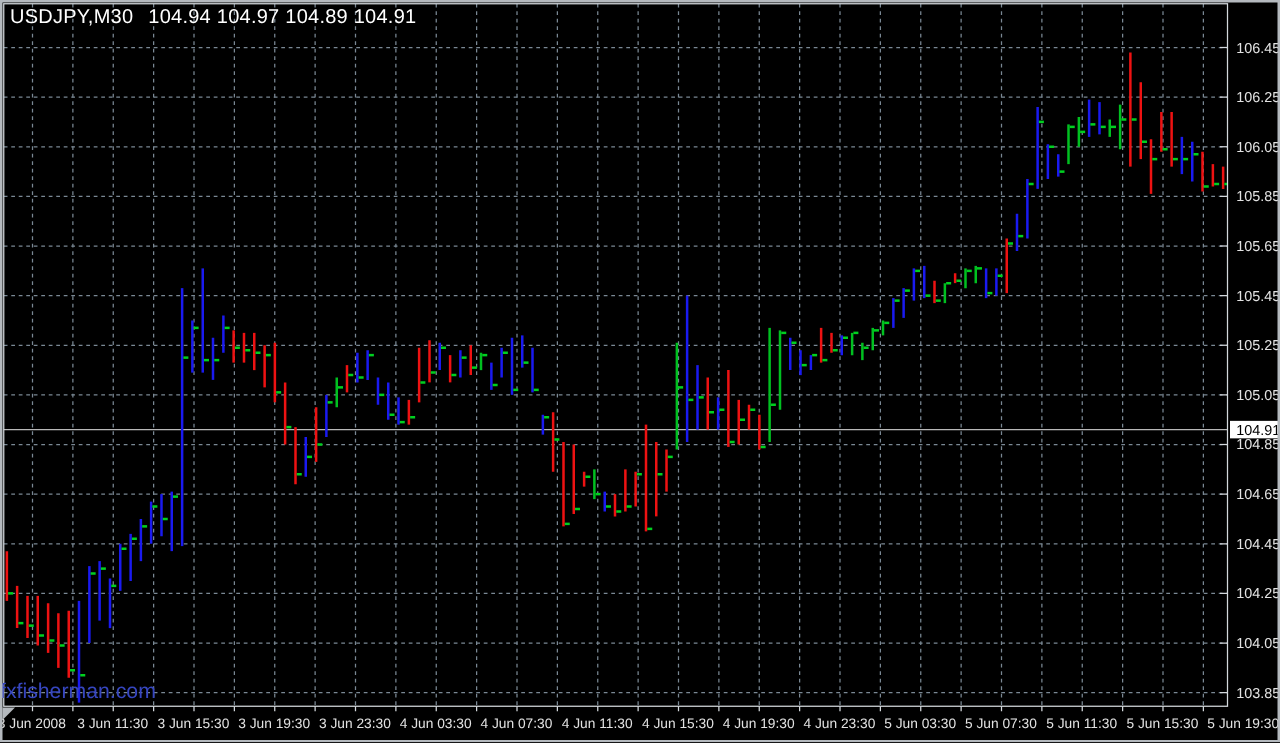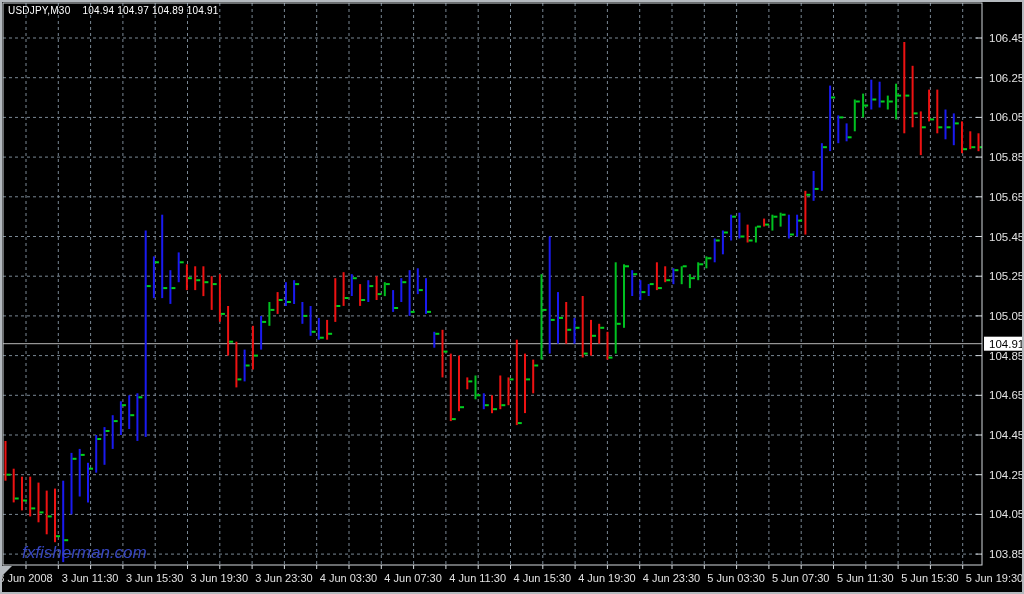--- a/index.html
+++ b/index.html
@@ -1,22 +1,22 @@
 <!DOCTYPE html>
 <html><head>
 <meta charset="utf-8">
 <style>
   html,body{margin:0;padding:0;background:#000;}
   #app{position:relative;width:1024px;height:594px;background:#000;overflow:hidden;
        font-family:"Liberation Sans",sans-serif;}
   #frame{position:absolute;left:0;top:0;right:0;bottom:0;border:2px solid #b4b9be;pointer-events:none;}
   #chart-svg{position:absolute;left:0;top:0;}
-  #title{position:absolute;left:8px;top:5px;color:#fff;font-size:10px;white-space:pre;letter-spacing:.2px;}
+  #title{position:absolute;left:8px;top:5px;color:#fff;font-size:16px;white-space:pre;letter-spacing:.2px;}
   #title .sym{margin-right:12px;}
-  #watermark{position:absolute;left:22px;top:543px;color:#3646c0;font-size:17px;font-style:italic;}
+  #watermark{position:absolute;left:0;top:543px;color:#3646c0;font-size:17px;}
   #corner-triangle{position:absolute;left:2px;top:566px;width:0;height:0;
        border-top:10px solid #b4b9be;border-right:10px solid transparent;}
   text{font-family:"Liberation Sans",sans-serif;}
 </style>
 </head>
 <body>
 
 <div id="app">
   <svg id="chart-svg" width="1024" height="594">
       <rect x="0" y="0" width="1024" height="594" fill="#000000"></rect>

